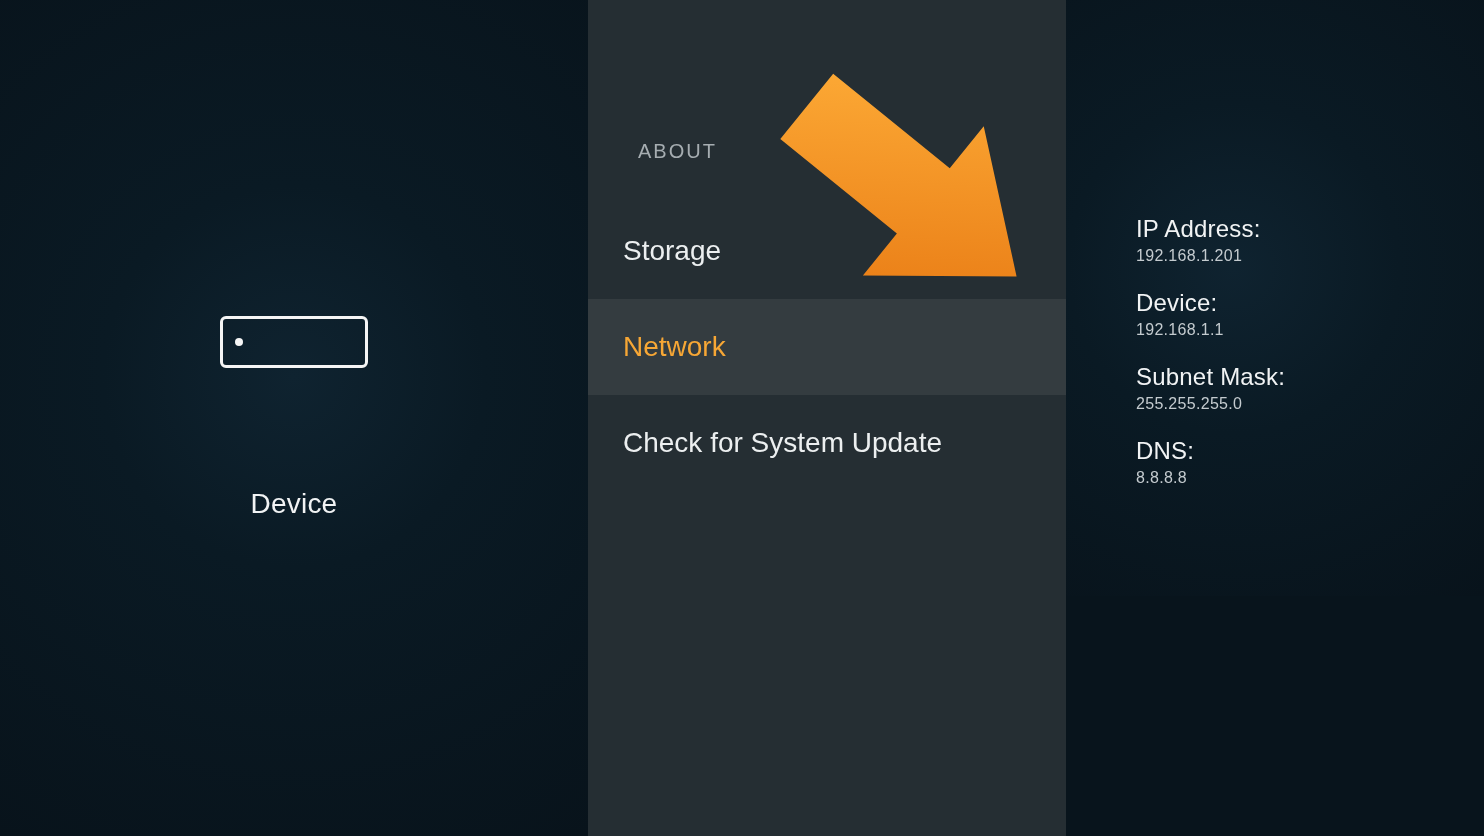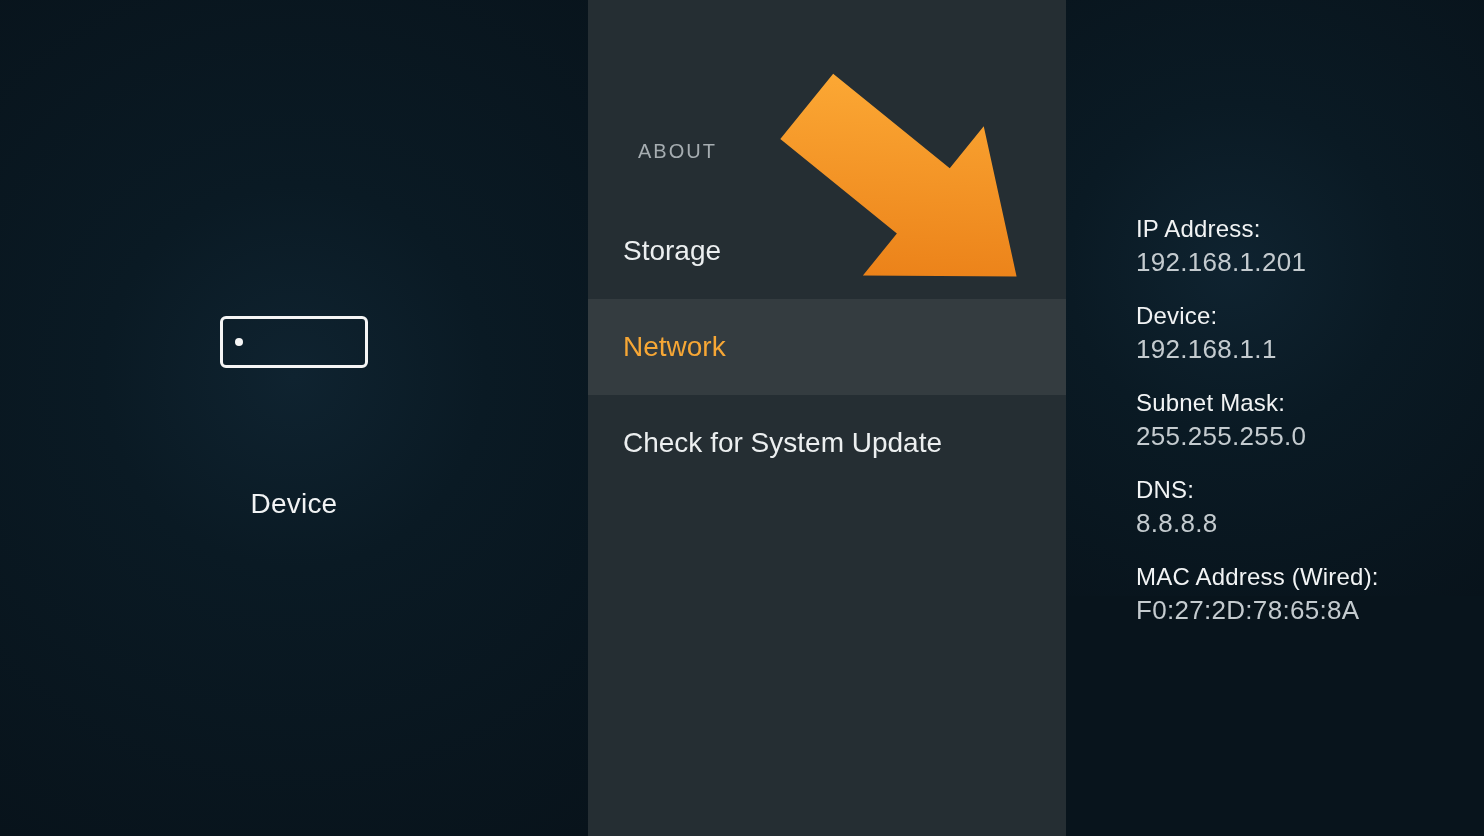--- a/index.html
+++ b/index.html
@@ -86,21 +86,21 @@
   .detail-block {
     margin-bottom: 24px;
   }
   .detail-label {
     font-size: 24px;
     color: #f1f3f4;
     margin-bottom: 4px;
     letter-spacing: 0.2px;
   }
   .detail-value {
-    font-size: 26px;
+    font-size: 16px;
     color: #c4cbcf;
     letter-spacing: 0.3px;
   }
   
   .annotation-arrow {
     position: absolute;
     left: 740px;
     top: 72px;
     width: 320px;
     height: 220px;
@@ -143,24 +143,20 @@
   </div>
 
   <div class="detail-block">
     <div class="detail-label">DNS:</div>
     <div class="detail-value">8.8.8.8</div>
   </div>
 
   <div class="detail-block">
   </div>
 
-  <div class="detail-block">
-    <div class="detail-label">MAC Address (Wired):</div>
-    <div class="detail-value">F0:27:2D:78:65:8A</div>
-  </div>
 </div>
 
 <svg class="annotation-arrow" viewBox="0 0 320 220">
   <defs>
     <linearGradient id="arrowGrad" x1="0%" y1="0%" x2="100%" y2="100%">
       <stop offset="0%" stop-color="#ffb03a"></stop>
       <stop offset="100%" stop-color="#e67510"></stop>
     </linearGradient>
   </defs>
   <g transform="translate(160,110) rotate(39)">

